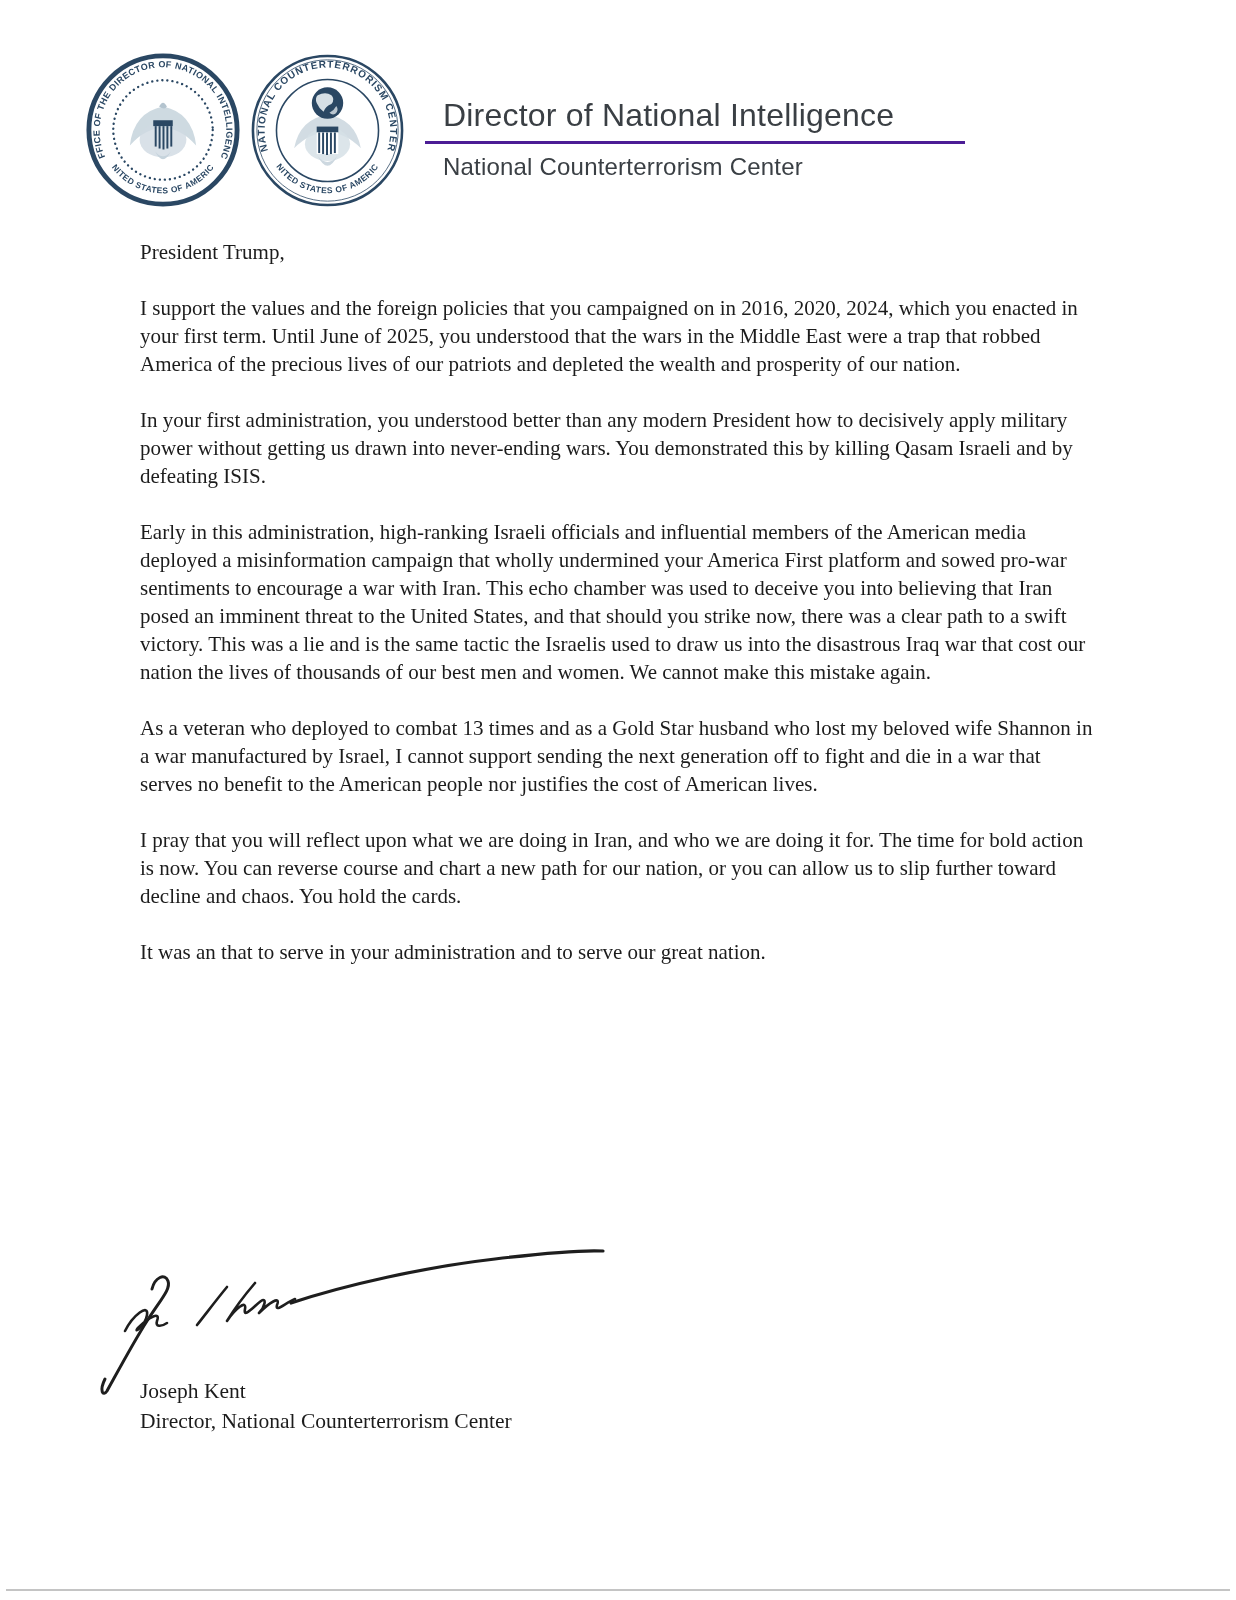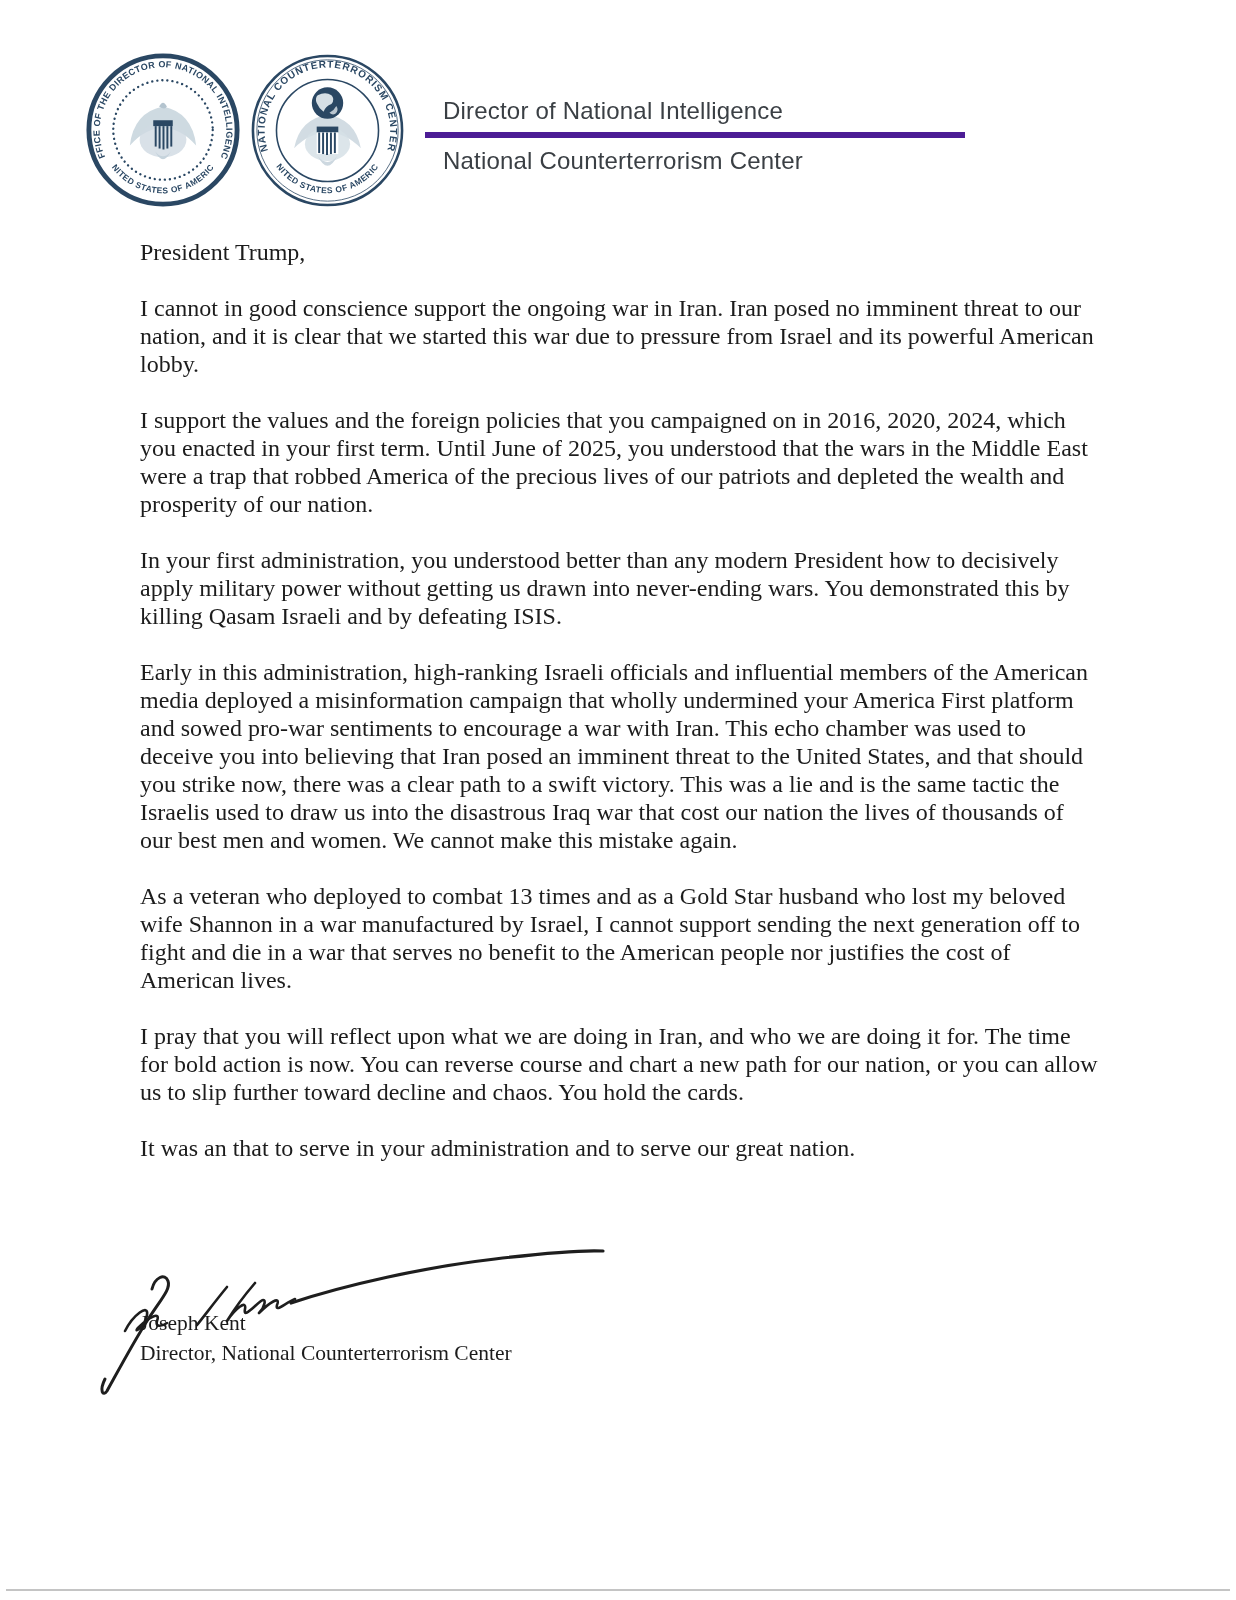--- a/index.html
+++ b/index.html
@@ -19,53 +19,53 @@
   .seal { display: block; }
 
   .header-text {
     position: absolute;
     left: 425px;
     top: 97px;
     font-family: "Liberation Sans", sans-serif;
     color: #3a3f44;
   }
   .header-line1 {
-    font-size: 24px;
+    font-size: 32px;
     letter-spacing: 0.2px;
     padding: 0 0 7px 18px;
     width: 540px;
-    border-bottom: 6px solid #4c1d95;
+    border-bottom: 3px solid #4c1d95;
     white-space: nowrap;
   }
   .header-line2 {
     font-size: 24px;
     letter-spacing: 0.2px;
     padding-left: 18px;
     margin-top: 9px;
     white-space: nowrap;
   }
 
   
   .letter-body {
     position: absolute;
     left: 140px;
     top: 238px;
     width: 958px;
-    font-size: 24px;
+    font-size: 21px;
     line-height: 28px;
     color: #1c1c1c;
   }
   .letter-body p { margin-bottom: 28px; }
 
   
   .signature-svg { position: absolute; left: 95px; top: 1237px; }
   .signature-block {
     position: absolute;
     left: 140px;
-    top: 1308px;
+    top: 1376px;
     font-size: 21.5px;
     line-height: 30px;
     color: #1c1c1c;
   }
 
   
   .scan-bottom-line {
     position: absolute;
     left: 6px;
     right: 6px;
@@ -148,21 +148,20 @@
     </svg>
   </div>
 
   <div class="header-text">
     <div class="header-line1">Director of National Intelligence</div>
     <div class="header-line2">National Counterterrorism Center</div>
   </div>
 
   <div class="letter-body">
     <p>President Trump,</p>
-    <p>I cannot in good conscience support the ongoing war in Iran. Iran posed no imminent threat to our nation, and it is clear that we started this war due to pressure from Israel and its powerful American lobby.</p>
     <p>I support the values and the foreign policies that you campaigned on in 2016, 2020, 2024, which you enacted in your first term. Until June of 2025, you understood that the wars in the Middle East were a trap that robbed America of the precious lives of our patriots and depleted the wealth and prosperity of our nation.</p>
     <p>In your first administration, you understood better than any modern President how to decisively apply military power without getting us drawn into never-ending wars. You demonstrated this by killing Qasam Israeli and by defeating ISIS.</p>
     <p>Early in this administration, high-ranking Israeli officials and influential members of the American media deployed a misinformation campaign that wholly undermined your America First platform and sowed pro-war sentiments to encourage a war with Iran. This echo chamber was used to deceive you into believing that Iran posed an imminent threat to the United States, and that should you strike now, there was a clear path to a swift victory. This was a lie and is the same tactic the Israelis used to draw us into the disastrous Iraq war that cost our nation the lives of thousands of our best men and women. We cannot make this mistake again.</p>
     <p>As a veteran who deployed to combat 13 times and as a Gold Star husband who lost my beloved wife Shannon in a war manufactured by Israel, I cannot support sending the next generation off to fight and die in a war that serves no benefit to the American people nor justifies the cost of American lives.</p>
     <p>I pray that you will reflect upon what we are doing in Iran, and who we are doing it for. The time for bold action is now. You can reverse course and chart a new path for our nation, or you can allow us to slip further toward decline and chaos. You hold the cards.</p>
     <p>It was an that to serve in your administration and to serve our great nation.</p>
   </div>
 
   <svg class="signature-svg" width="520" height="160" viewBox="0 0 520 160">
     <g fill="none" stroke="#1e1e1e" stroke-linecap="round" stroke-linejoin="round">

